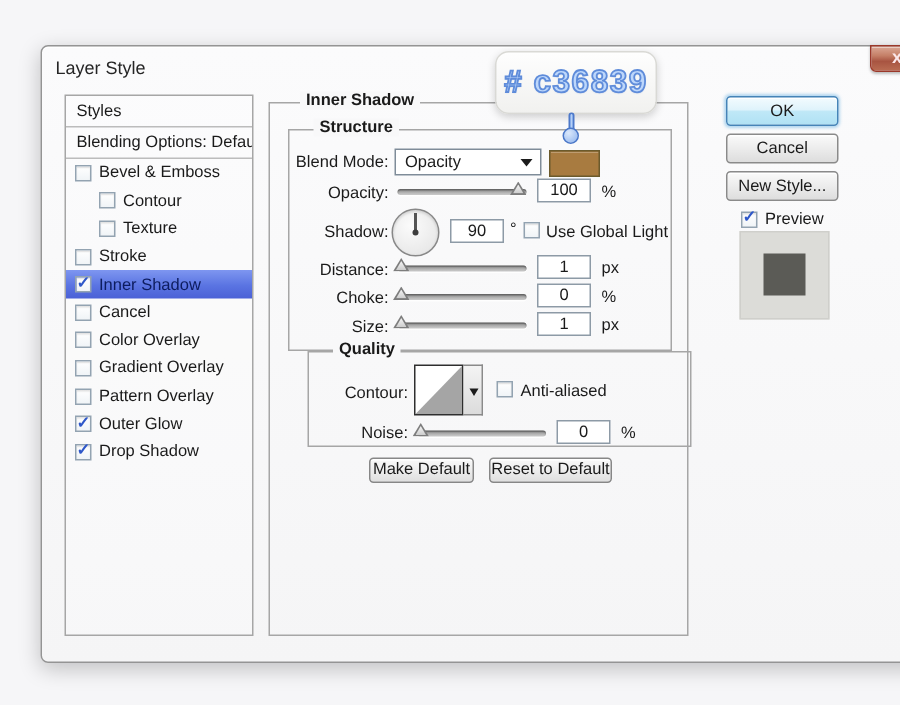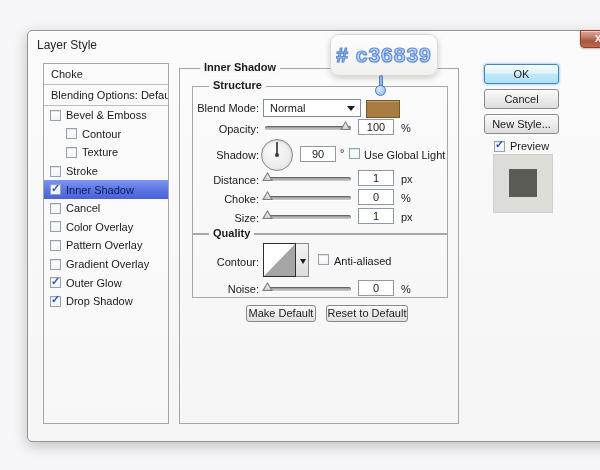--- a/index.html
+++ b/index.html
@@ -59,21 +59,21 @@
   .main {
     position:absolute; left:151px; top:37px; width:280px; height:356px;
     border:1px solid #a6a6a6;
   }
   .legend {
     position:absolute; top:-8px; background:#f8f8f9; padding:0 4px;
     font-weight:bold; white-space:nowrap;
   }
   .fieldset { position:absolute; border:1px solid #a6a6a6; }
   #structure { left:12px; top:17px; width:256px; height:148px; }
-  #quality   { left:12px; top:165px; width:256px; height:64px; }
+  #quality   { left:25px; top:165px; width:256px; height:64px; }
 
   .flabel { position:absolute; left:0; width:66px; text-align:right; white-space:nowrap; }
   .unit   { position:absolute; white-space:nowrap; }
 
   .vbox {
     position:absolute; width:36px; height:16px; background:#fff;
     border:1px solid #8d9aa6; text-align:center; line-height:14px;
   }
 
   .dropdown {
@@ -181,21 +181,21 @@
 <div class="pin-line"></div>
 <div class="pin-ball"></div>
 
 <div class="dialog">
   <div class="dlg-title">Layer Style</div>
   <div class="close-btn">
     <span>x</span>
   </div>
 
   <div class="sidebar" id="sidebar">
-      <div class="side-item side-sep"><span class="side-label">Choke</span></div>
+      <div class="side-item side-sep"><span class="side-label">Styles</span></div>
       <div class="side-item side-sep"><span class="side-label">Blending Options: Default</span></div>
       <div class="check-row">
         <span class="cb"></span>
         <span class="side-label">Bevel &amp; Emboss</span>
       </div>
       <div class="check-row indent">
         <span class="cb"></span>
         <span class="side-label">Contour</span>
       </div>
       <div class="check-row indent">
@@ -213,45 +213,45 @@
       <div class="check-row">
         <span class="cb"></span>
         <span class="side-label">Cancel</span>
       </div>
       <div class="check-row">
         <span class="cb"></span>
         <span class="side-label">Color Overlay</span>
       </div>
       <div class="check-row">
         <span class="cb"></span>
+        <span class="side-label">Gradient Overlay</span>
+      </div>
+      <div class="check-row">
+        <span class="cb"></span>
         <span class="side-label">Pattern Overlay</span>
-      </div>
-      <div class="check-row">
-        <span class="cb"></span>
-        <span class="side-label">Gradient Overlay</span>
       </div>
       <div class="check-row">
         <span class="cb checked"></span>
         <span class="side-label">Outer Glow</span>
       </div>
       <div class="check-row">
         <span class="cb checked"></span>
         <span class="side-label">Drop Shadow</span>
       </div>
     </div>
 
   <div class="main">
     <span class="legend" style="left:20px;">Inner Shadow</span>
 
     <div class="fieldset" id="structure">
       <span class="legend" style="left:16px;">Structure</span>
 
       <span class="flabel" style="top:15px;">Blend Mode:</span>
       <div class="dropdown">
-        <span>Normal</span>
+        <span>Opacity</span>
         <span class="dd-arrow"></span>
       </div>
       <div class="swatch" style="background: rgb(168, 123, 64);"></div>
 
       <span class="flabel" style="top:36px;">Opacity:</span>
       <div class="track" style="left:72px; top:39px;"></div>
       <div class="thumb" style="left:147px; top:34px;"></div>
       <div class="vbox" style="left:165px; top:32px;">100</div>
       <span class="unit" style="left:208px; top:35px;">%</span>
 

